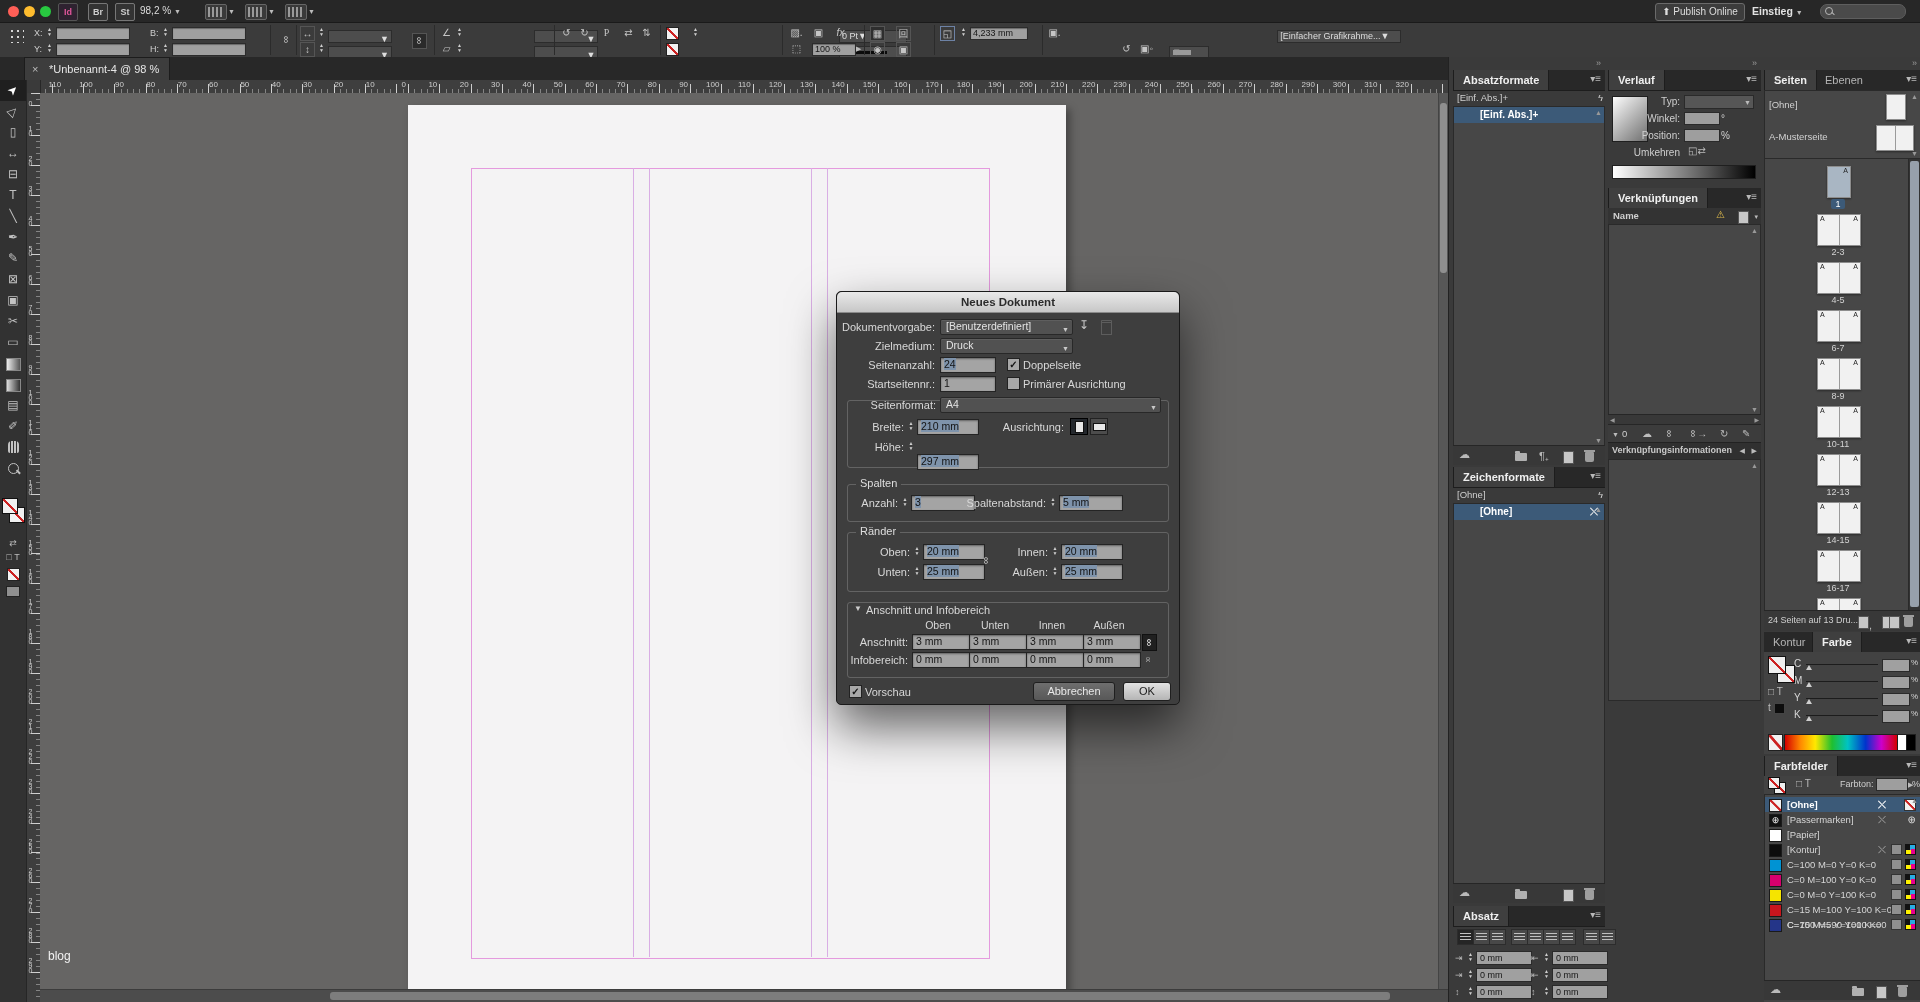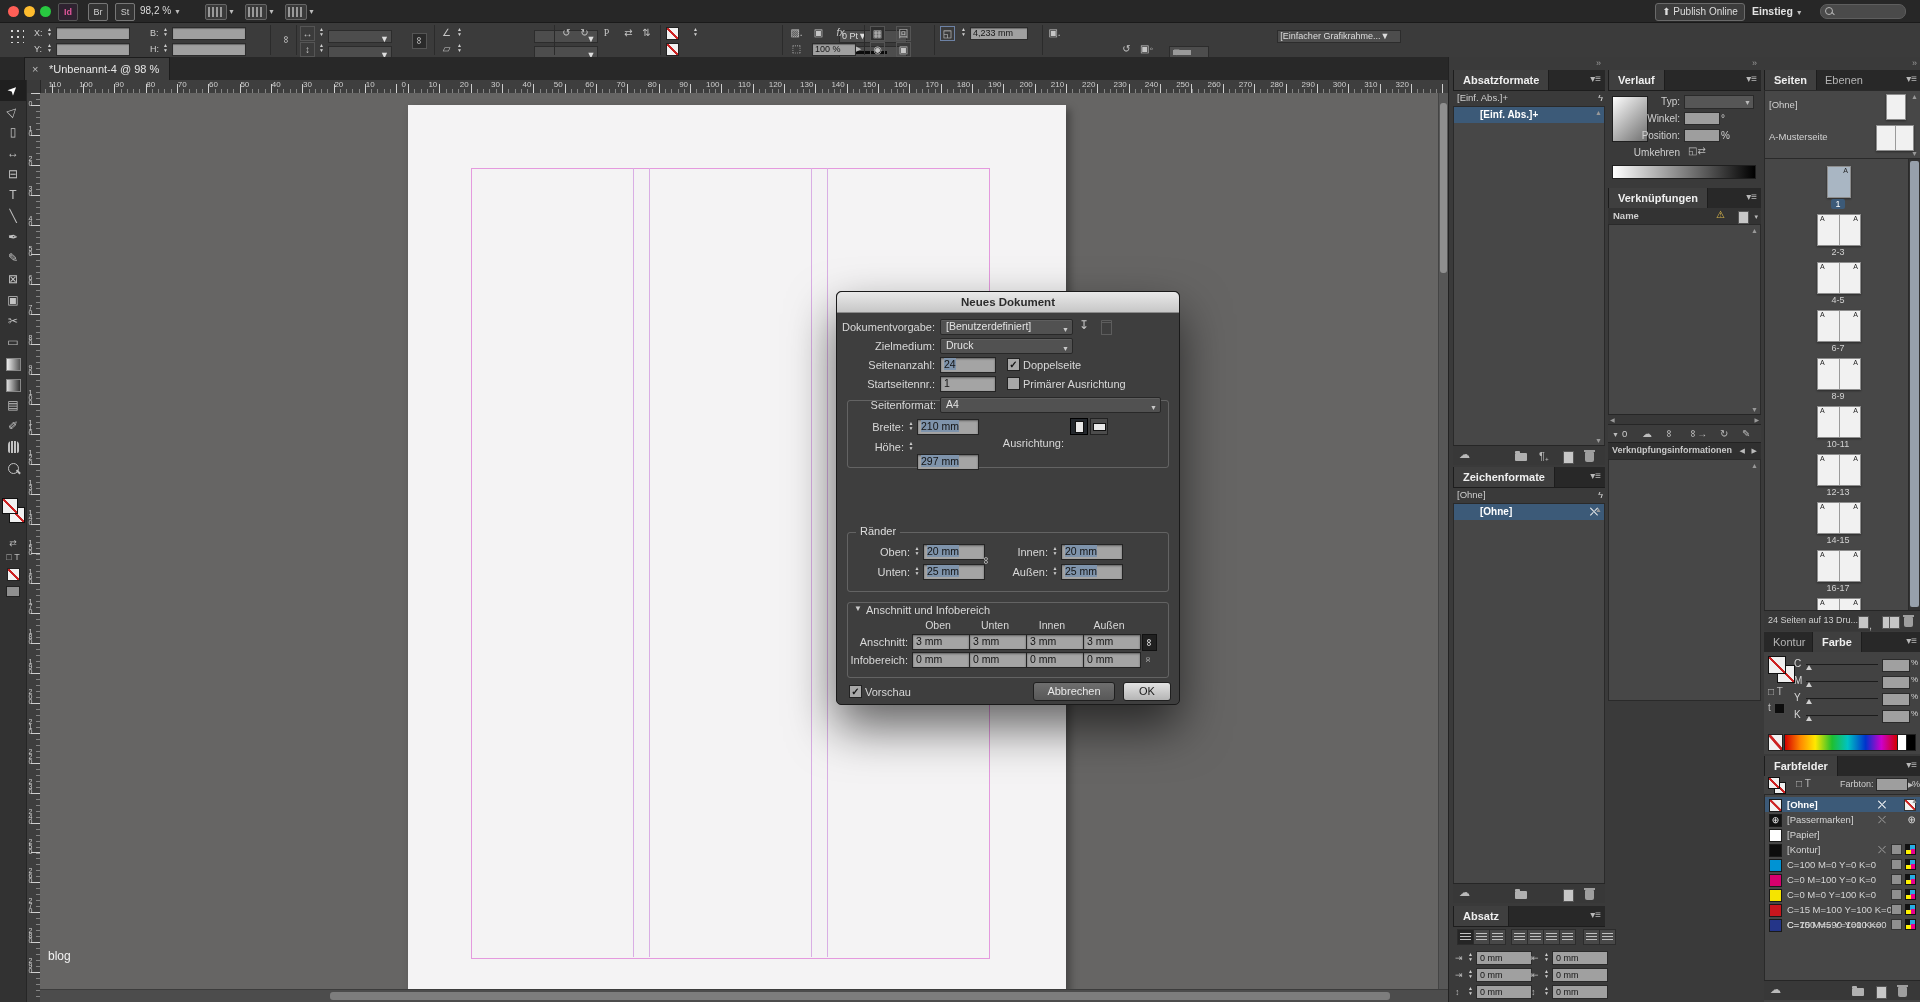--- a/index.html
+++ b/index.html
@@ -8,21 +8,21 @@
        background:#3e3e3e;-webkit-font-smoothing:antialiased;}
   .abs{position:absolute;}
   .nosel{user-select:none;}
 
   
   .topbar{position:absolute;left:0;top:0;width:1920px;height:22px;background:#272727;border-bottom:1px solid #1a1a1a;}
   .tl{position:absolute;top:6px;width:11px;height:11px;border-radius:50%;}
   .appicon{position:absolute;top:3px;width:18px;height:16px;border:1px solid #555;border-radius:2px;
            font-size:9px;font-weight:bold;text-align:center;line-height:16px;background:#2e2230;color:#e0559a;}
   .badge{position:absolute;top:3px;width:18px;height:16px;border:1px solid #777;border-radius:2px;
-         font-size:9px;font-weight:normal;text-align:center;line-height:16px;color:#cfcfcf;background:#333;}
+         font-size:9px;font-weight:bold;text-align:center;line-height:16px;color:#cfcfcf;background:#333;}
   .zoomsel{position:absolute;top:3px;left:140px;height:16px;font-size:10px;color:#ddd;line-height:16px;}
   .tb-ico{position:absolute;top:4px;width:20px;height:14px;border:1px solid #666;border-radius:2px;background:#3a3a3a;}
   .tb-ico i{position:absolute;inset:2px;background:repeating-linear-gradient(90deg,#9a9a9a 0 2px,transparent 2px 4px);}
   .caret{font-size:7px;color:#bbb;}
   .pub-btn{position:absolute;top:3px;left:1655px;width:88px;height:16px;border:1px solid #6a6a6a;border-radius:3px;
            background:#3c3c3c;font-size:10px;color:#ddd;text-align:center;line-height:15px;}
   .ws-dd{position:absolute;top:3px;left:1752px;height:16px;font-size:10.5px;font-weight:bold;color:#e2e2e2;line-height:16px;}
   .search{position:absolute;top:4px;left:1820px;width:84px;height:13px;border-radius:7px;background:#4a4a4a;border:1px solid #5e5e5e;}
   .ico-mag{position:absolute;left:4px;top:2px;width:6px;height:6px;border:1px solid #b5b5b5;border-radius:50%;}
   .ico-mag::after{content:"";position:absolute;left:5px;top:5px;width:4px;height:1px;background:#b5b5b5;transform:rotate(45deg);}
@@ -452,32 +452,41 @@
     <div class="dlg-in" style="left:103px;top:84px;width:48px"><span>1</span></div>
     <span class="chk off" style="left:170px;top:85px">✓</span>
     <span class="chk-lbl" style="left:186px;top:85px">Primärer Ausrichtung</span>
 
     <div class="grp" style="left:10px;top:108px;width:320px;height:66px">
       <span class="dlg-lbl" style="left:6px;top:-3px;width:82px">Seitenformat:</span>
       <div class="dlg-dd" style="left:92px;top:-4px;width:200px"><span>A4</span><span class="dc">▼</span></div>
       <span class="dlg-lbl" style="left:0px;top:19px;width:56px">Breite:</span>
       <span class="dlg-stp" style="left:59px;top:20px">▲<br>▼</span>
       <div class="dlg-in" style="left:69px;top:18px;width:54px"><span class="hl">210 mm</span></div>
-      <span class="dlg-lbl" style="left:130px;top:35px;width:86px">Ausrichtung:</span>
+      <span class="dlg-lbl" style="left:130px;top:19px;width:86px">Ausrichtung:</span>
       <span class="orient sel" style="left:222px;top:17px">
           <i></i>
         </span>
       <span class="orient land" style="left:242px;top:17px">
           <i></i>
         </span>
       <span class="dlg-lbl" style="left:0px;top:39px;width:56px">Höhe:</span>
       <span class="dlg-stp" style="left:59px;top:40px">▲<br>▼</span>
       <div class="dlg-in" style="left:69px;top:53px;width:54px"><span class="hl">297 mm</span></div>
     </div>
 
+    <div class="grp" style="left:10px;top:192px;width:320px;height:36px">
+      <span class="grp-leg">Spalten</span>
+      <span class="dlg-lbl" style="left:0px;top:11px;width:50px">Anzahl:</span>
+      <span class="dlg-stp" style="left:53px;top:12px">▲<br>▼</span>
+      <div class="dlg-in" style="left:63px;top:10px;width:56px"><span class="hl">3</span></div>
+      <span class="dlg-lbl" style="left:90px;top:11px;width:108px">Spaltenabstand:</span>
+      <span class="dlg-stp" style="left:201px;top:12px">▲<br>▼</span>
+      <div class="dlg-in" style="left:211px;top:10px;width:56px"><span class="hl">5 mm</span></div>
+    </div>
 
     <div class="grp" style="left:10px;top:240px;width:320px;height:58px">
       <span class="grp-leg">Ränder</span>
       <span class="dlg-lbl" style="left:0px;top:12px;width:62px">Oben:</span>
       <span class="dlg-stp" style="left:65px;top:13px">▲<br>▼</span>
       <div class="dlg-in" style="left:75px;top:11px;width:54px"><span class="hl">20 mm</span></div>
       <span class="dlg-lbl" style="left:138px;top:12px;width:62px">Innen:</span>
       <span class="dlg-stp" style="left:203px;top:13px">▲<br>▼</span>
       <div class="dlg-in" style="left:213px;top:11px;width:54px"><span class="hl">20 mm</span></div>
       <span class="dlg-lbl" style="left:0px;top:32px;width:62px">Unten:</span>

